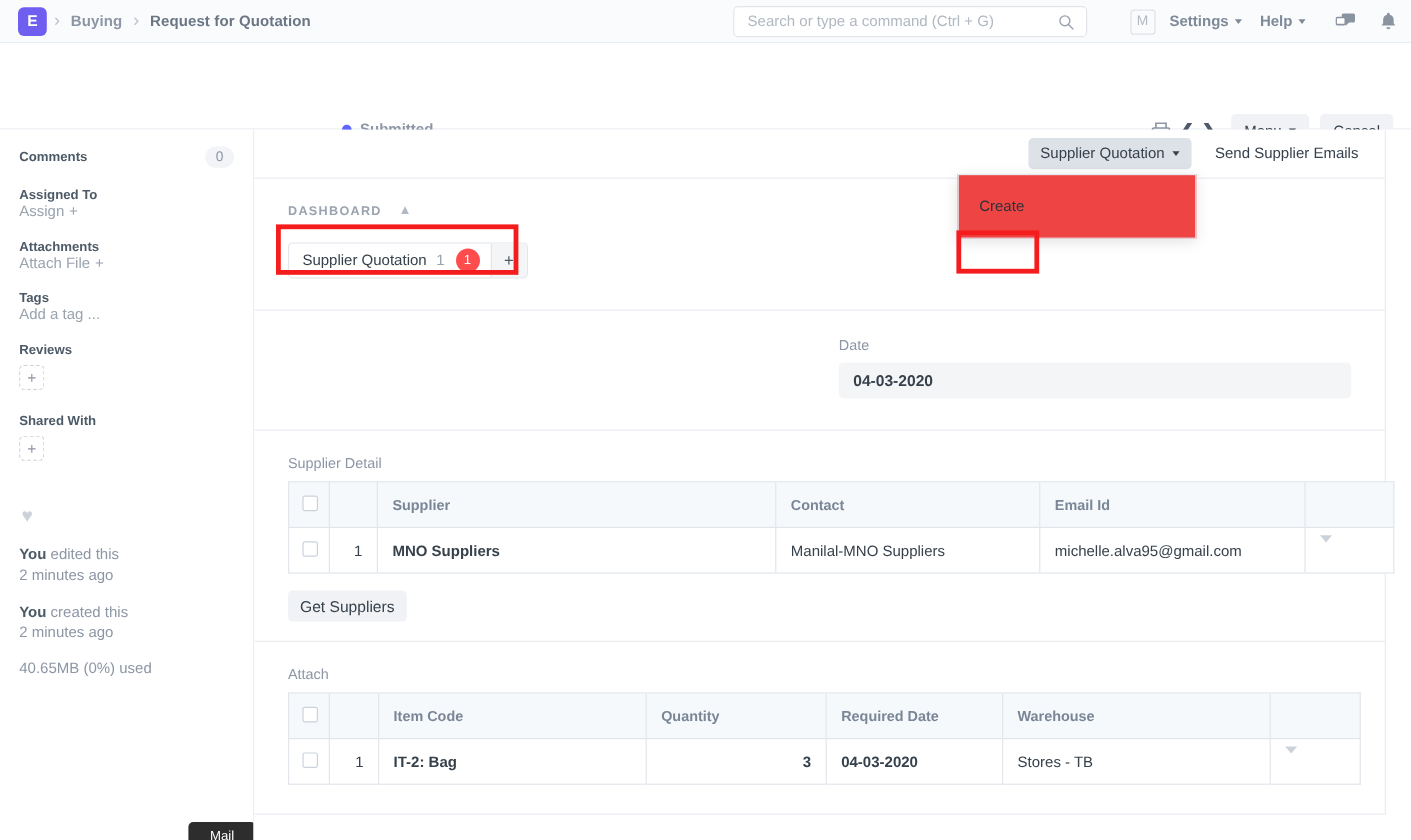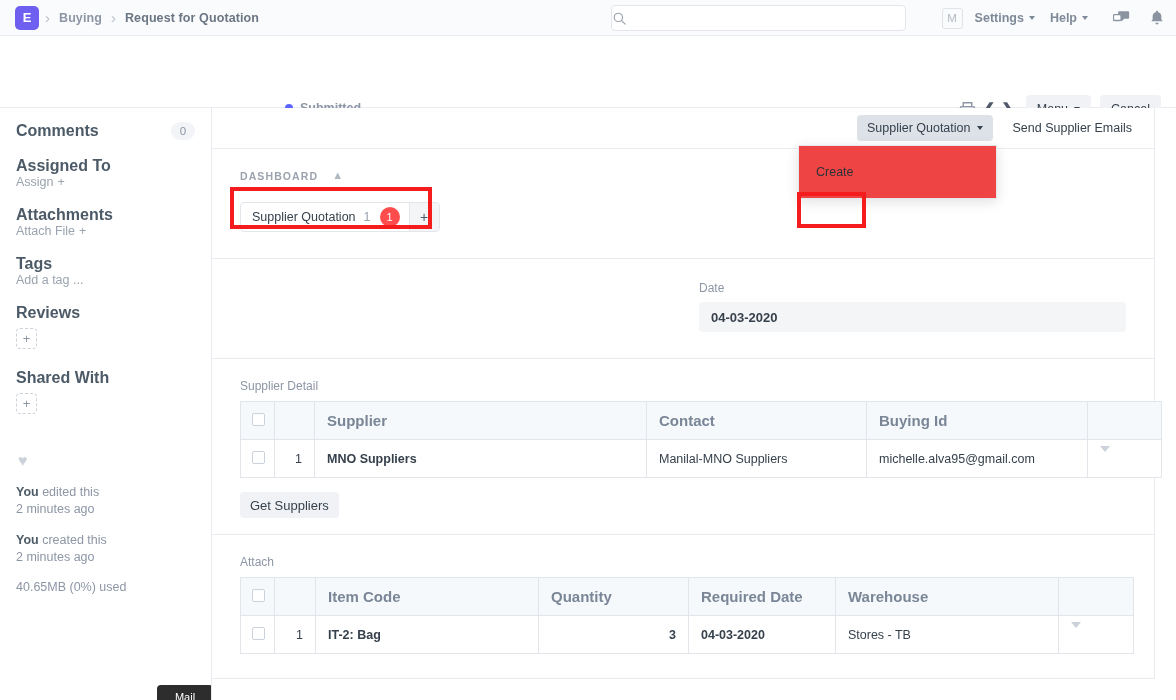--- a/index.html
+++ b/index.html
@@ -133,21 +133,21 @@
     background: #fff;
     border-right: 1px solid #e8ebf0;
     padding: 14px 16px 0 16px;
     overflow: hidden;
   }
   .sb-row {
     display: flex; align-items: center; justify-content: space-between;
     margin-bottom: 4px;
   }
   .sb-title {
-    font-size: 16px; font-weight: bold; color: #4c5a67;
+    font-size: 11px; font-weight: bold; color: #4c5a67;
   }
   .sb-count {
     background: #f2f4f7; color: #8d96a5;
     border-radius: 9px; min-width: 24px; height: 18px;
     display: flex; align-items: center; justify-content: center;
     font-size: 11.5px; padding: 0 7px;
   }
   .sb-sub {
     font-size: 12.5px; color: #9aa3ae;
     display: flex; align-items: center; gap: 4px;
@@ -280,21 +280,21 @@
   .grid-label { font-size: 12px; color: #8d96a5; margin-bottom: 8px; }
   table.grid {
     width: 100%;
     border-collapse: collapse;
     table-layout: fixed;
     border: 1px solid #e2e6eb;
   }
   table.grid th {
     background: #f5f9fc;
     height: 38px;
-    font-size: 15px; font-weight: bold; color: #7a8696;
+    font-size: 12px; font-weight: bold; color: #7a8696;
     text-align: left;
     padding: 0 12px;
     border-right: 1px solid #e2e6eb;
     border-bottom: 1px solid #e2e6eb;
   }
   table.grid td {
     height: 38px;
     font-size: 12.5px; color: #36414c;
     padding: 0 12px;
     border-right: 1px solid #e2e6eb;
@@ -338,20 +338,21 @@
   <div class="logo">
     <span>E</span>
   </div>
 
   <span class="crumb-sep crumb-first">›</span>
   <span class="crumb">Buying</span>
   <span class="crumb-sep">›</span>
   <span class="crumb active">Request for Quotation</span>
 
   <div class="searchbox">
+    <input type="text" placeholder="Search or type a command (Ctrl + G)" style="">
     <span class="search-ico">
       <svg width="15" height="15" viewBox="0 0 20 20" fill="none" stroke="currentColor" stroke-width="1.6">
         <circle cx="8.5" cy="8.5" r="5.5"></circle>
           <line x1="12.8" y1="12.8" x2="17.5" y2="17.5" stroke-linecap="round"></line>
       </svg>
     </span>
   </div>
 
   <div class="nav-right">
     <div class="avatar-box">
@@ -511,21 +512,21 @@
       <div class="grid-label">Supplier Detail</div>
       <table class="grid">
         <thead>
           <tr>
             <th class="c-chk">
               <span class="chkbox"></span>
             </th>
             <th class="c-idx"></th>
             <th style="width:332px;">Supplier</th>
             <th style="width:220px;">Contact</th>
-            <th style="width:221px;">Buying Id</th>
+            <th style="width:221px;">Email Id</th>
             <th class="c-last"></th>
           </tr>
         </thead>
         <tbody>
           <tr>
             <td class="c-chk">
               <span class="chkbox"></span>
             </td>
             <td class="c-idx">1</td>
             <td class="bold">MNO Suppliers</td>

